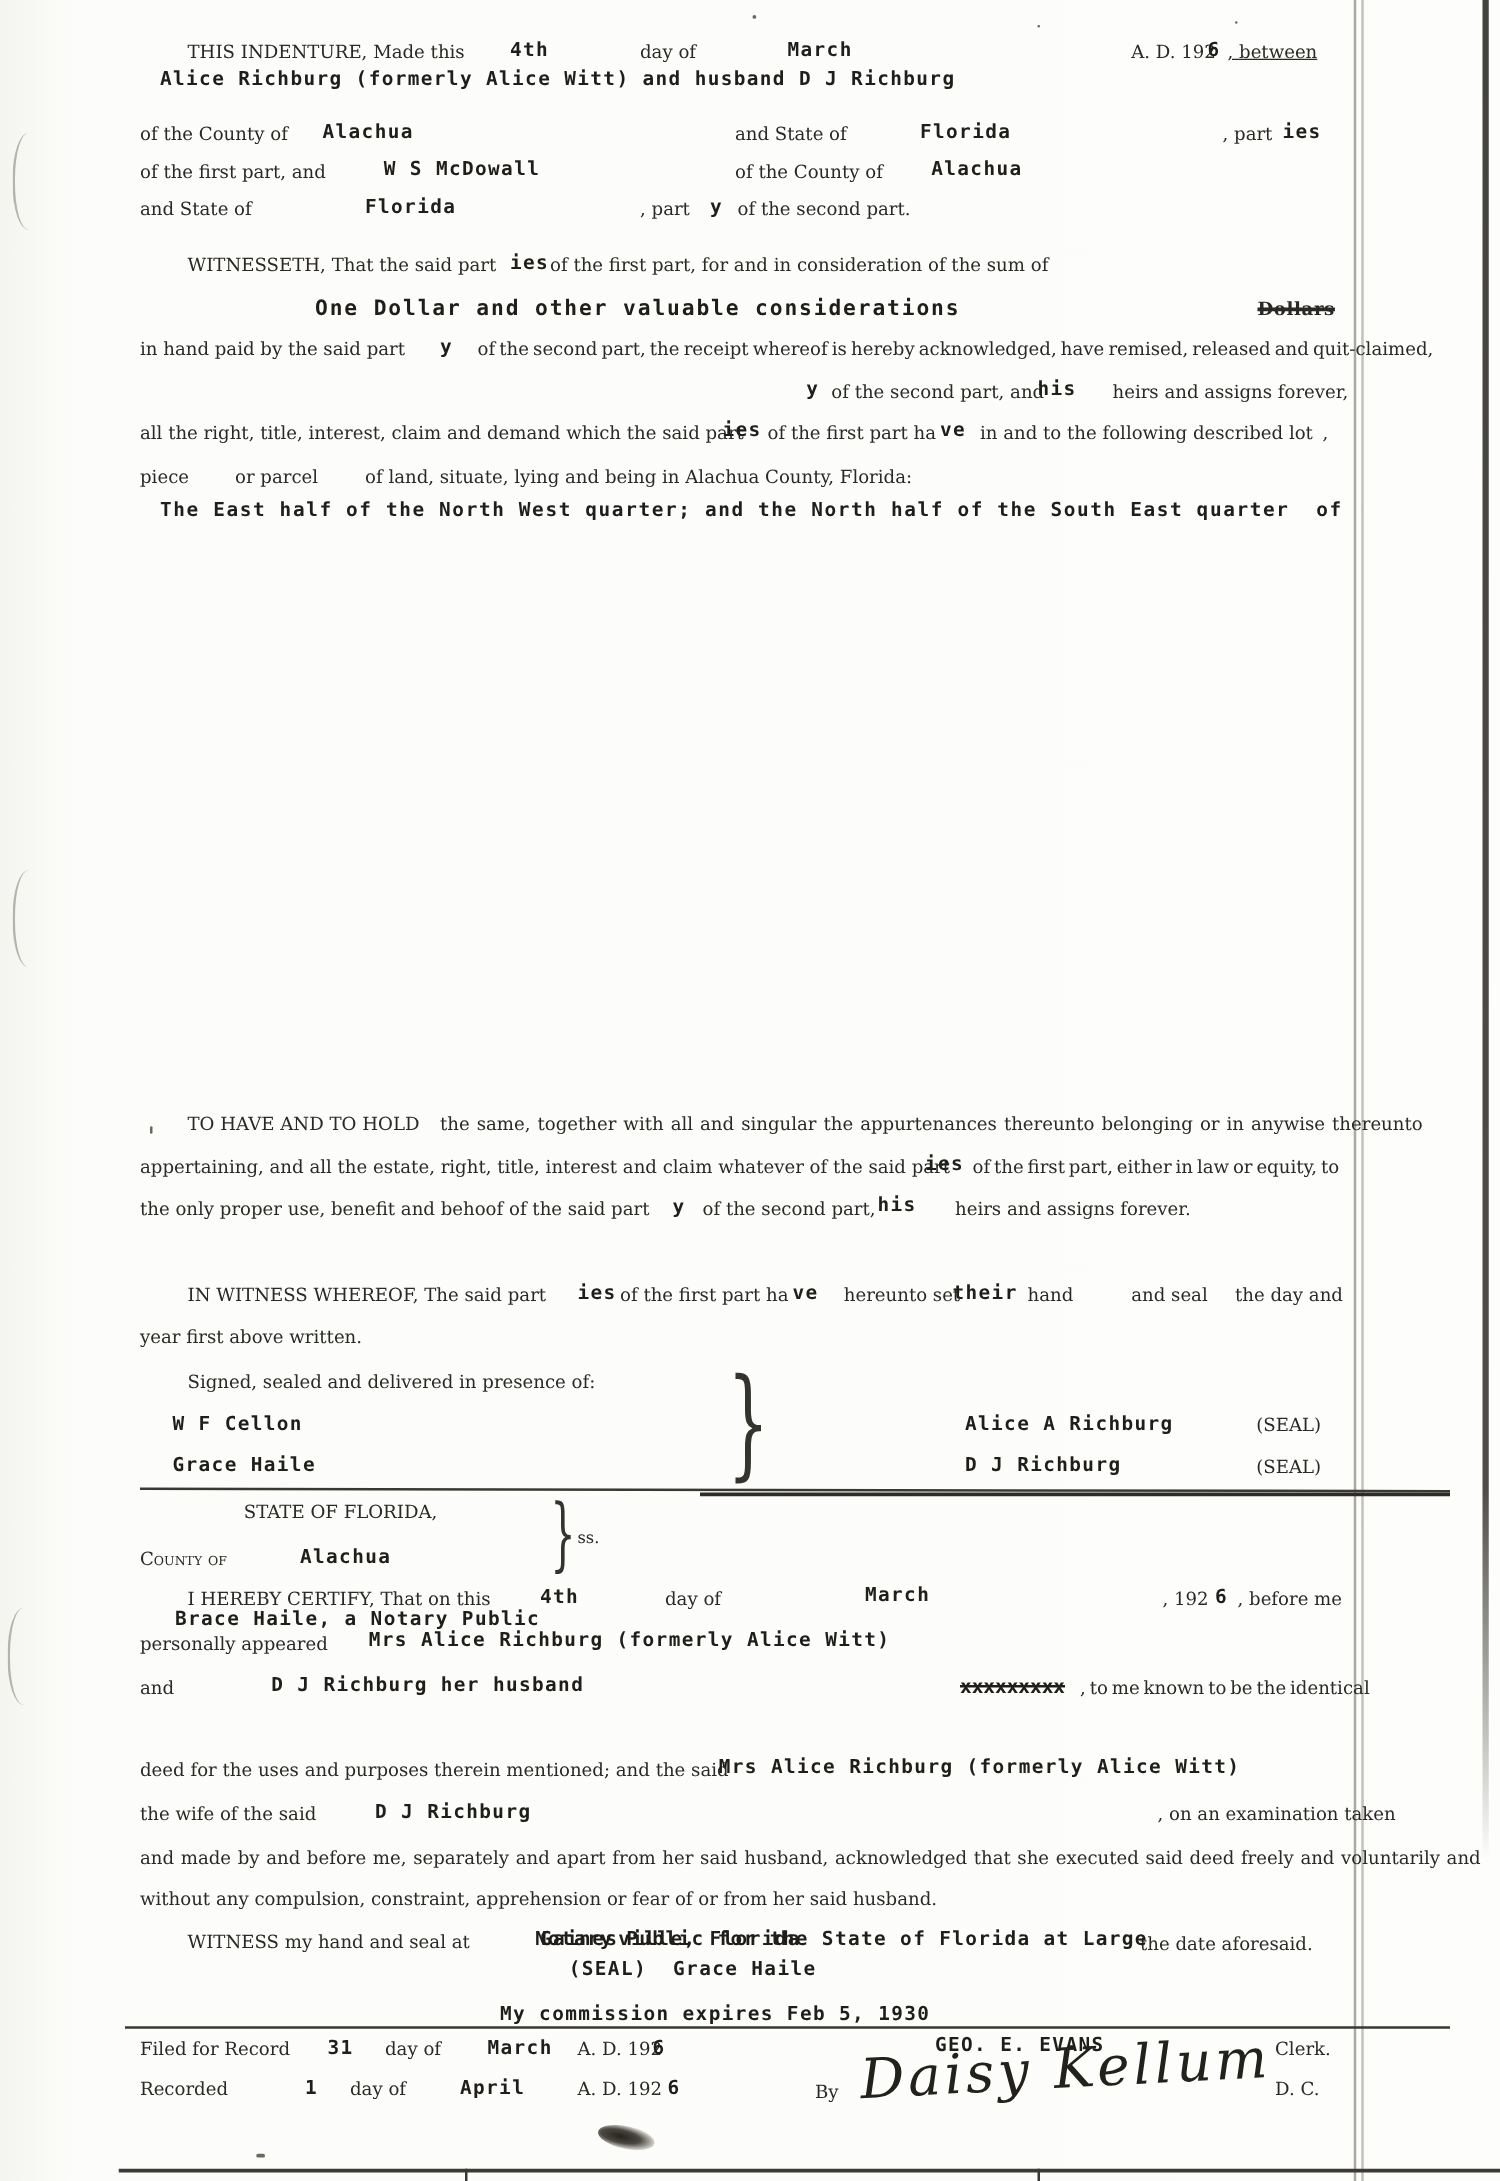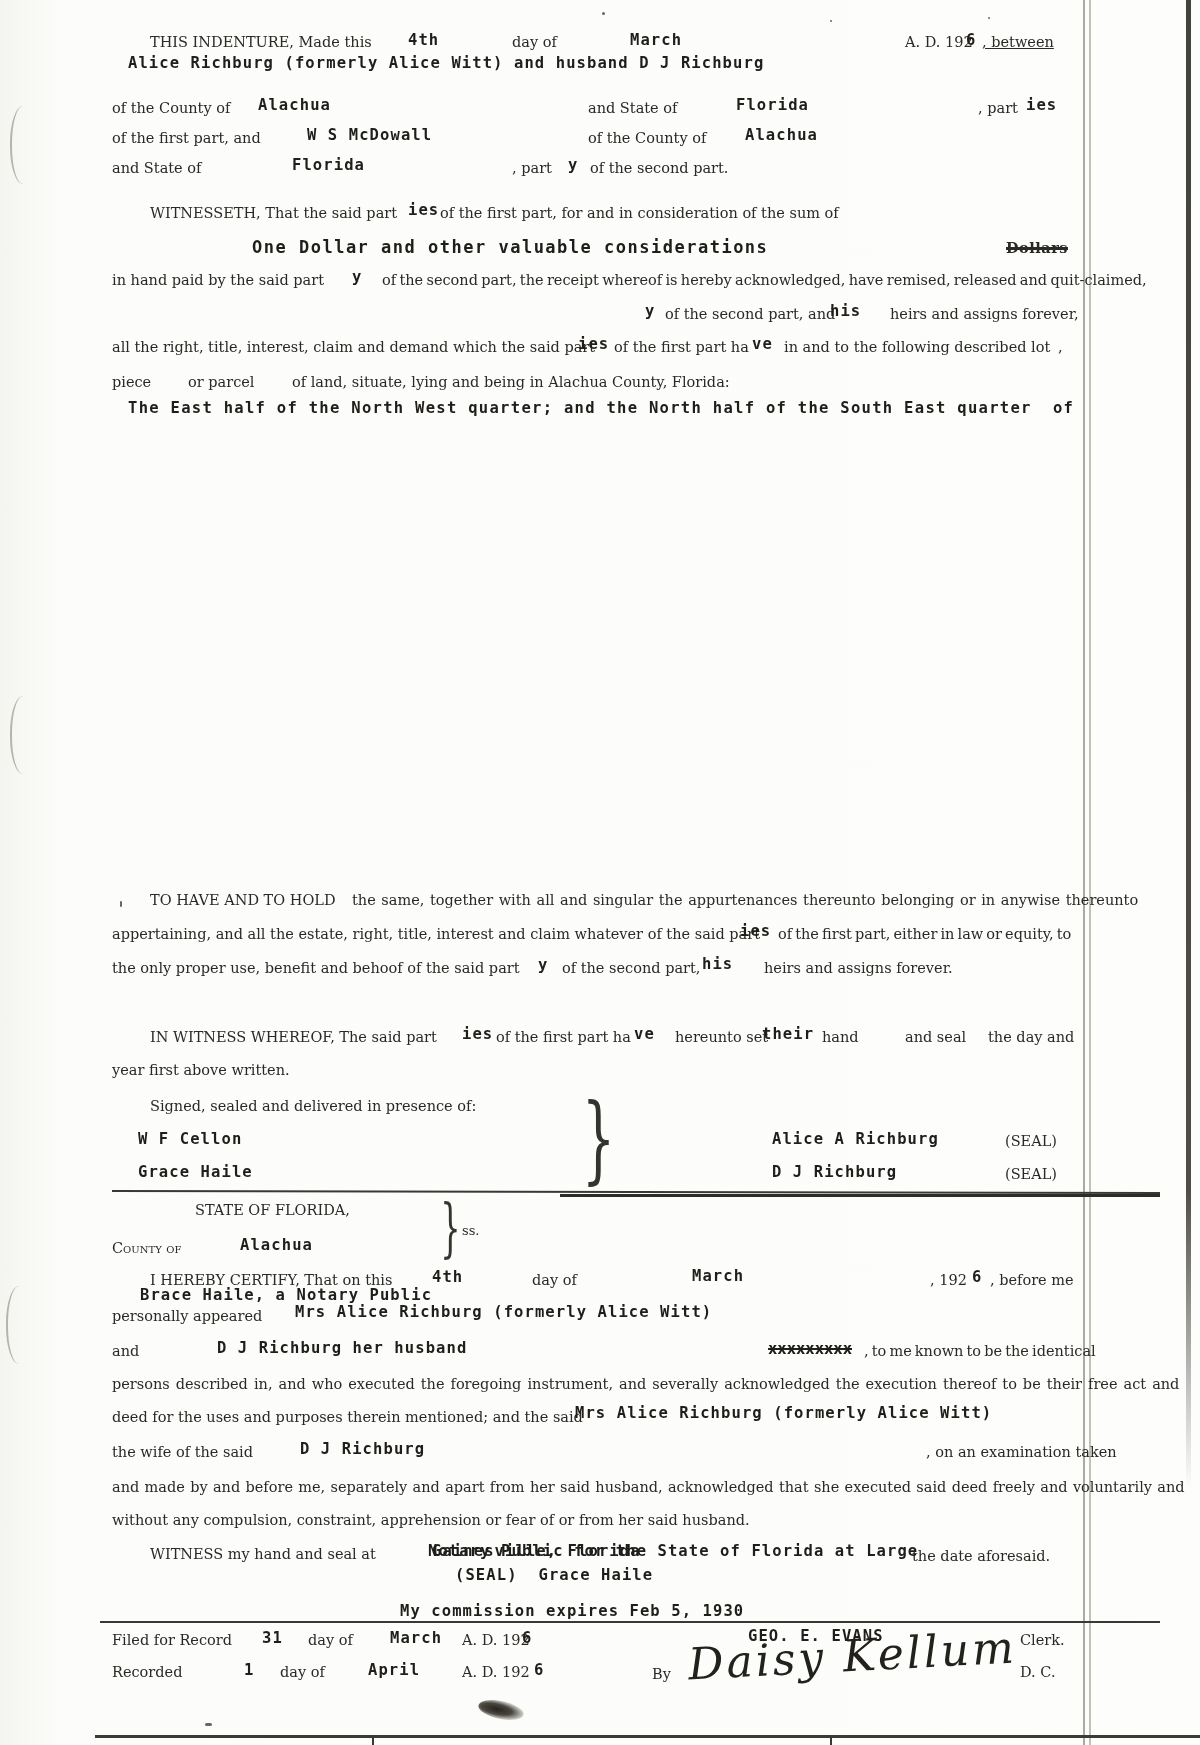--- a/index.html
+++ b/index.html
@@ -150,21 +150,20 @@
 
   <span class="t" style="left:140px;top:1287px;">Brace Haile, a Notary Public</span>
   <span class="p" style="left:112px;top:1308px;">personally appeared</span>
   <span class="t" style="left:295px;top:1304px;">Mrs Alice Richburg (formerly Alice Witt)</span>
 
   <span class="p" style="left:112px;top:1343px;">and</span>
   <span class="t" style="left:217px;top:1340px;">D J Richburg her husband</span>
   <span class="t struckt" style="left:768px;top:1341px;letter-spacing:0;">xxxxxxxxx</span>
   <span class="p" style="left:864px;top:1343px;word-spacing:-1.5px;">, to me known to be the identical</span>
 
-  <span class="p" style="left:112px;top:1376px;word-spacing:1.4px;">persons described in, and who executed the foregoing instrument, and severally acknowledged the execution thereof to be their free act and</span>
 
   <span class="p" style="left:112px;top:1409px;">deed for the uses and purposes therein mentioned; and the said</span>
   <span class="t" style="left:575px;top:1405px;">Mrs Alice Richburg (formerly Alice Witt)</span>
 
   <span class="p" style="left:112px;top:1444px;">the wife of the said</span>
   <span class="t" style="left:300px;top:1441px;">D J Richburg</span>
   <span class="p" style="left:890px;top:1444px;margin-left:36px;">, on an examination taken</span>
 
   <span class="p" style="left:112px;top:1479px;word-spacing:.7px;">and made by and before me, separately and apart from her said husband, acknowledged that she executed said deed freely and voluntarily and</span>
   <span class="p" style="left:112px;top:1512px;">without any compulsion, constraint, apprehension or fear of or from her said husband.</span>

